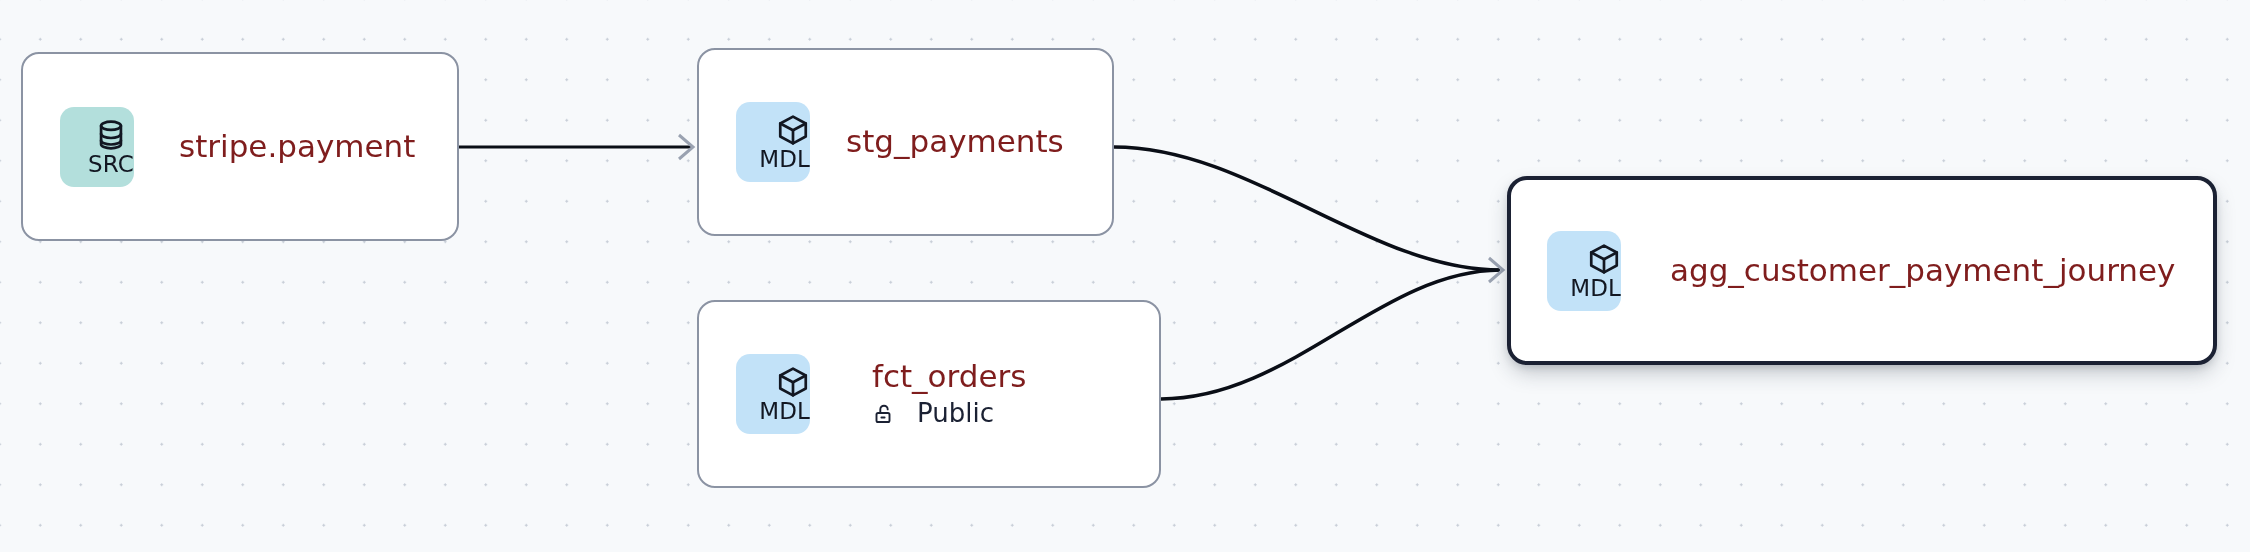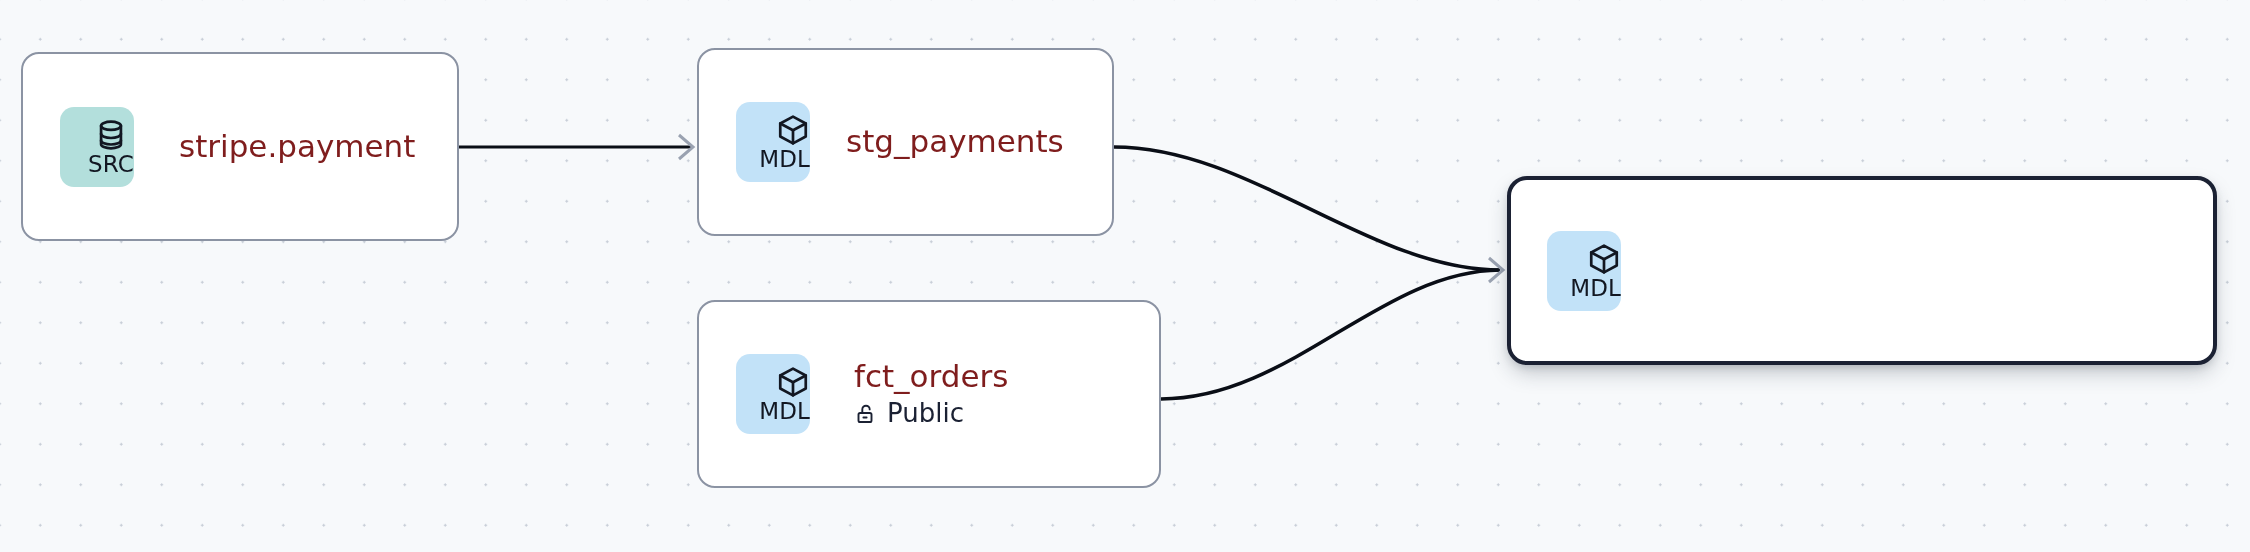--- a/index.html
+++ b/index.html
@@ -65,36 +65,36 @@
   .node-title {
     font-size: 31px;
     color: #7f1d1d;
     font-family: "DejaVu Sans", sans-serif;
     line-height: 1.15;
     white-space: nowrap;
   }
   .node-sub {
     display: flex;
     align-items: center;
-    gap: 9px;
+    gap: 21px;
     font-size: 26px;
     color: #1b2133;
     font-family: "DejaVu Sans", sans-serif;
     line-height: 1.15;
     white-space: nowrap;
   }
   .node-sub svg { display: block; flex: 0 0 auto; }
 
   
   #node-stripe-payment { left: 21px;   top: 52px;  width: 438px; height: 189px; padding-left: 37px; }
   #node-stripe-payment .node-body { margin-left: 45px; }
   #node-stg-payments  { left: 697px;  top: 48px;  width: 417px; height: 188px; padding-left: 37px; }
   #node-stg-payments .node-body  { margin-left: 36px; }
   #node-fct-orders    { left: 697px;  top: 300px; width: 464px; height: 188px; padding-left: 37px; }
-  #node-fct-orders .node-body    { margin-left: 44px; }
+  #node-fct-orders .node-body    { margin-left: 62px; }
   #node-agg-journey   { left: 1507px; top: 176px; width: 710px; height: 189px; padding-left: 36px; }
   #node-agg-journey .node-body   { margin-left: 49px; }
 </style>
 </head>
 <body>
 
 <div id="canvas">
 
   <svg id="edges" viewBox="0 0 2250 552" width="2250" height="552" xmlns="http://www.w3.org/2000/svg">
 
@@ -168,15 +168,18 @@
 
   <div class="node selected" id="node-agg-journey">
     <div class="badge mdl">
       <svg width="34" height="34" viewBox="0 0 24 24" fill="none" stroke="#121722" stroke-width="1.9" stroke-linecap="round" stroke-linejoin="round">
         <path d="M12 2.6 L21 7.4 L21 16.6 L12 21.4 L3 16.6 L3 7.4 Z"></path>
         <path d="M3 7.4 L12 12.2 L21 7.4"></path>
         <path d="M12 12.2 L12 21.4"></path>
       </svg>
       <span class="badge-text">MDL</span>
     </div>
+    <div class="node-body">
+      <span class="node-title">agg_customer_payment_journey</span>
+    </div>
   </div>
 
 </div>
 
 </body></html>

